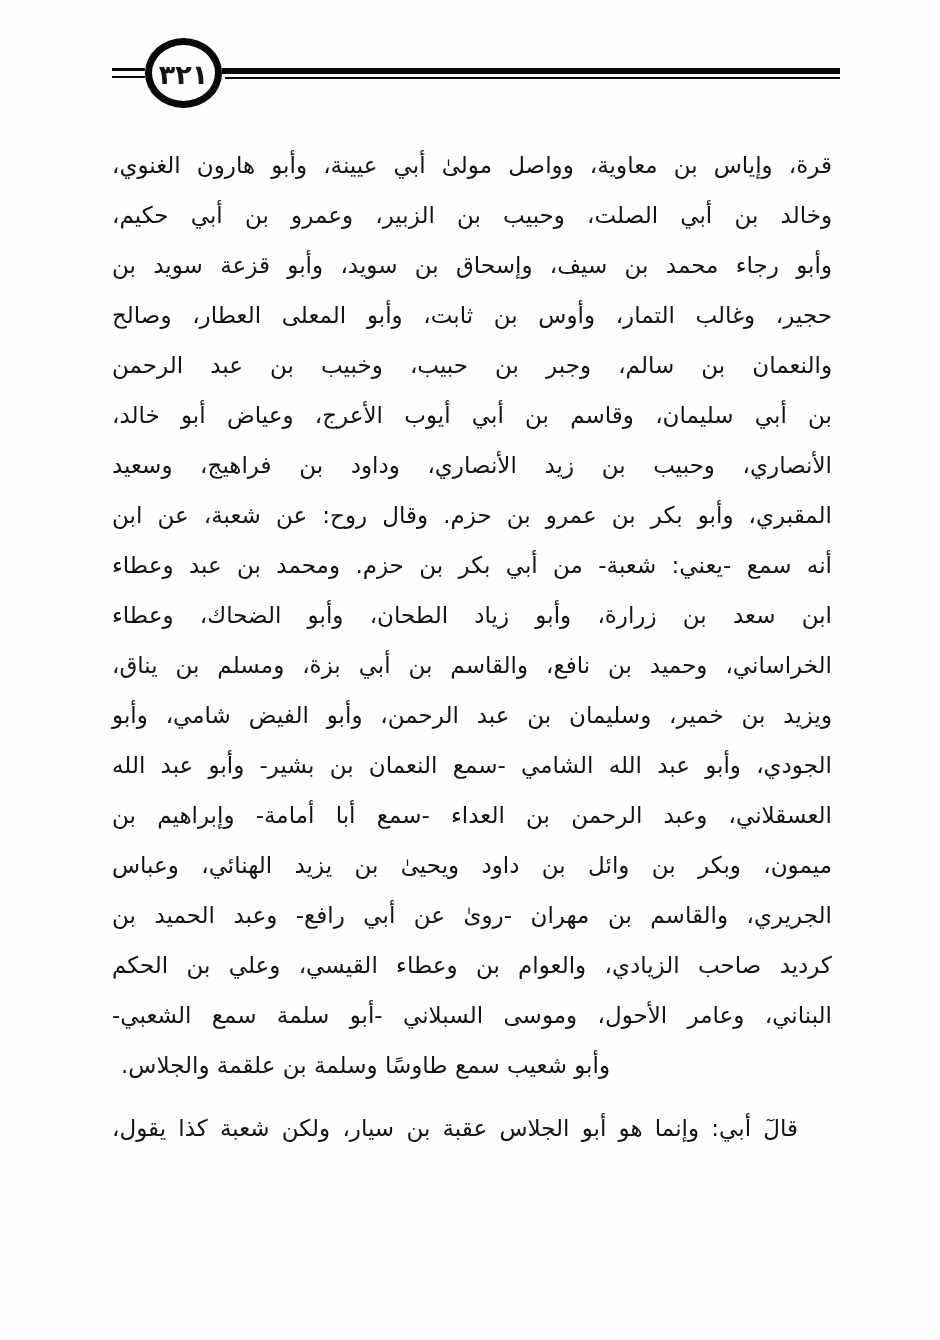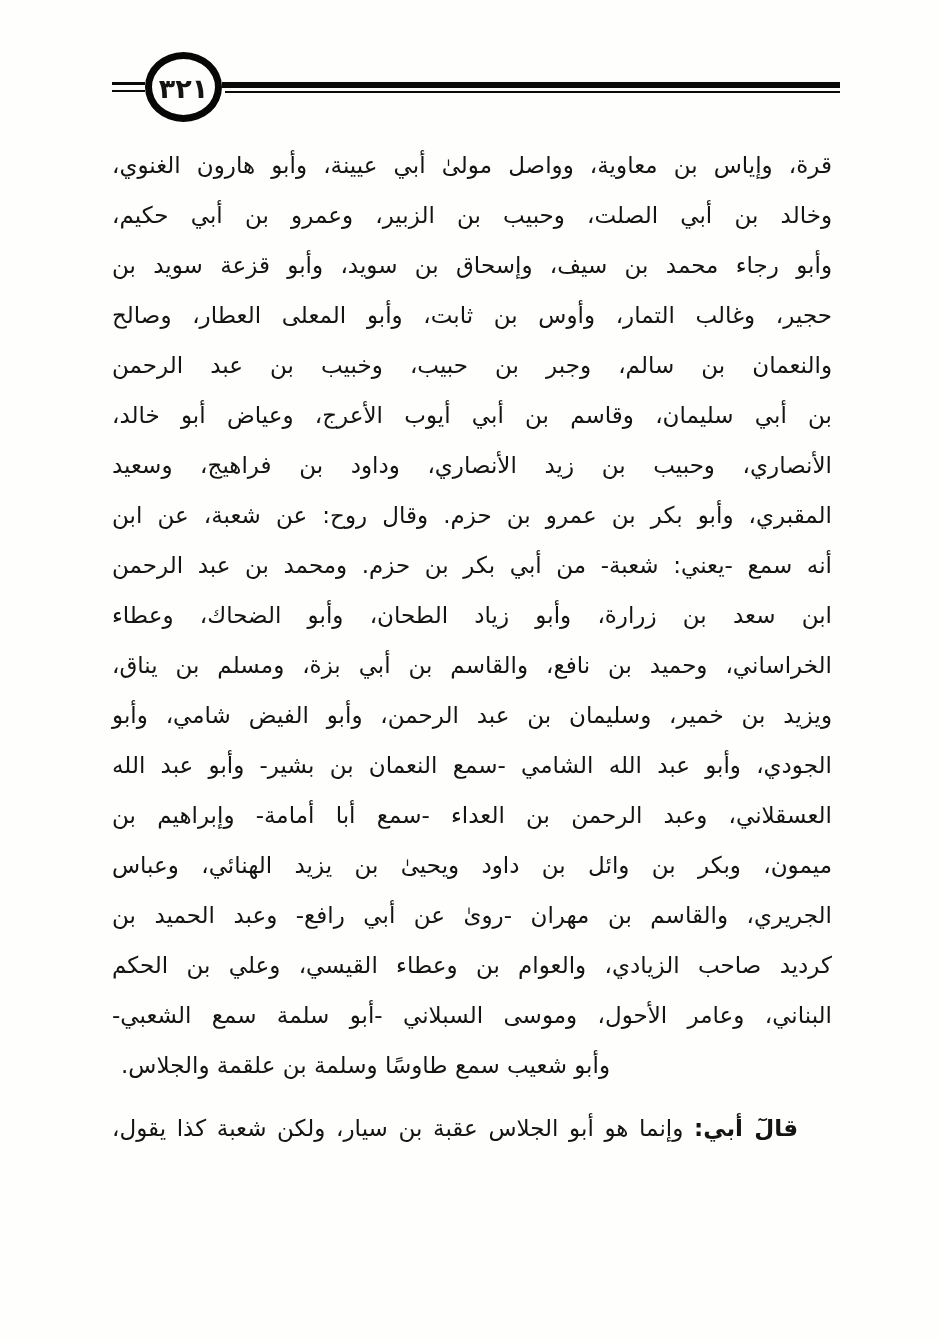--- a/index.html
+++ b/index.html
@@ -8,21 +8,21 @@
     background: #fefefd;
     position: relative;
     font-family: "DejaVu Sans", sans-serif;
     color: #141414;
     overflow: hidden;
   }
 
   
   .header {
     position: absolute;
-    top: 51px; left: 112px; width: 728px; height: 72px;
+    top: 37px; left: 112px; width: 728px; height: 72px;
     display: flex; align-items: center;
   }
   .rule-left {
     width: 33px; height: 10px;
     border-top: 3px solid #0a0a0a;
     border-bottom: 2px solid #0a0a0a;
     box-sizing: border-box;
     flex-shrink: 0;
   }
   .badge {
@@ -62,21 +62,21 @@
     padding-right: 222px;
     box-sizing: border-box;
   }
   .para2 {
     height: 50px;
     margin-top: 13px;
     text-align-last: justify;
     padding-right: 34px;
     box-sizing: border-box;
   }
-  .para2 strong { font-weight: bold; }
+  .para2 strong { font-weight: normal; }
 </style>
 </head>
 <body>
 
 <div class="header">
   <div class="rule-left"></div>
   <div class="badge">
     <span class="badge-num">٣٢١</span>
   </div>
   <div class="rule-right">
@@ -87,21 +87,21 @@
 
 <div class="textblock">
   <div class="line">قرة، وإياس بن معاوية، وواصل مولىٰ أبي عيينة، وأبو هارون الغنوي،</div>
   <div class="line">وخالد بن أبي الصلت، وحبيب بن الزبير، وعمرو بن أبي حكيم،</div>
   <div class="line">وأبو رجاء محمد بن سيف، وإسحاق بن سويد، وأبو قزعة سويد بن</div>
   <div class="line">حجير، وغالب التمار، وأوس بن ثابت، وأبو المعلى العطار، وصالح</div>
   <div class="line">والنعمان بن سالم، وجبر بن حبيب، وخبيب بن عبد الرحمن</div>
   <div class="line">بن أبي سليمان، وقاسم بن أبي أيوب الأعرج، وعياض أبو خالد،</div>
   <div class="line">الأنصاري، وحبيب بن زيد الأنصاري، وداود بن فراهيج، وسعيد</div>
   <div class="line">المقبري، وأبو بكر بن عمرو بن حزم. وقال روح: عن شعبة، عن ابن</div>
-  <div class="line">أنه سمع -يعني: شعبة- من أبي بكر بن حزم. ومحمد بن عبد الرحمن</div>
+  <div class="line">أنه سمع -يعني: شعبة- من أبي بكر بن حزم. ومحمد بن عبد وعطاء</div>
   <div class="line">ابن سعد بن زرارة، وأبو زياد الطحان، وأبو الضحاك، وعطاء</div>
   <div class="line">الخراساني، وحميد بن نافع، والقاسم بن أبي بزة، ومسلم بن يناق،</div>
   <div class="line">ويزيد بن خمير، وسليمان بن عبد الرحمن، وأبو الفيض شامي، وأبو</div>
   <div class="line">الجودي، وأبو عبد الله الشامي -سمع النعمان بن بشير- وأبو عبد الله</div>
   <div class="line">العسقلاني، وعبد الرحمن بن العداء -سمع أبا أمامة- وإبراهيم بن</div>
   <div class="line">ميمون، وبكر بن وائل بن داود ويحيىٰ بن يزيد الهنائي، وعباس</div>
   <div class="line">الجريري، والقاسم بن مهران -روىٰ عن أبي رافع- وعبد الحميد بن</div>
   <div class="line">كرديد صاحب الزيادي، والعوام بن وعطاء القيسي، وعلي بن الحكم</div>
   <div class="line">البناني، وعامر الأحول، وموسى السبلاني -أبو سلمة سمع الشعبي-</div>
   <div class="line-short">وأبو شعيب سمع طاوسًا وسلمة بن علقمة والجلاس.</div>

